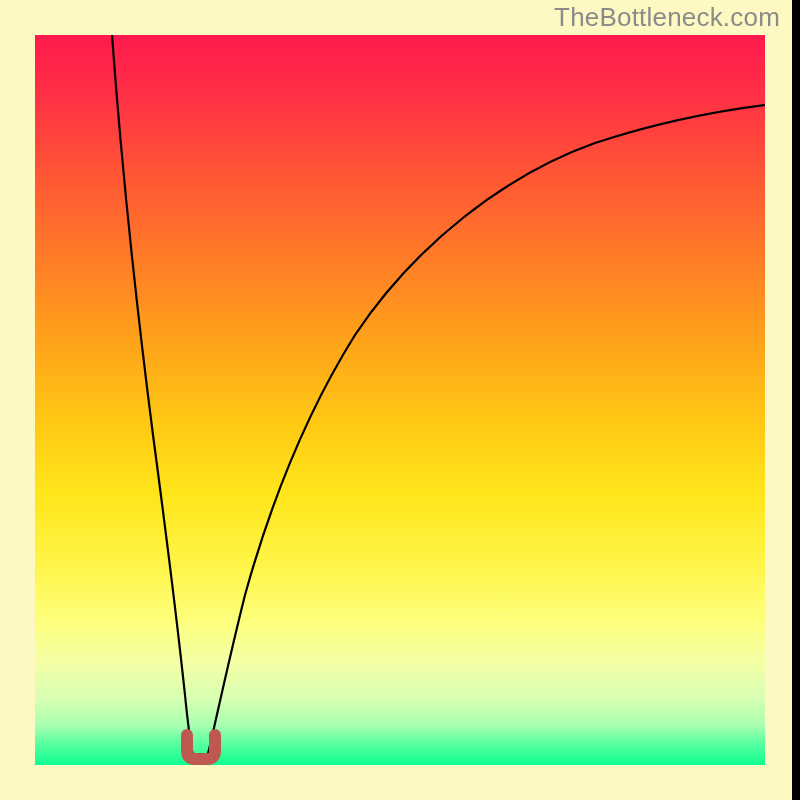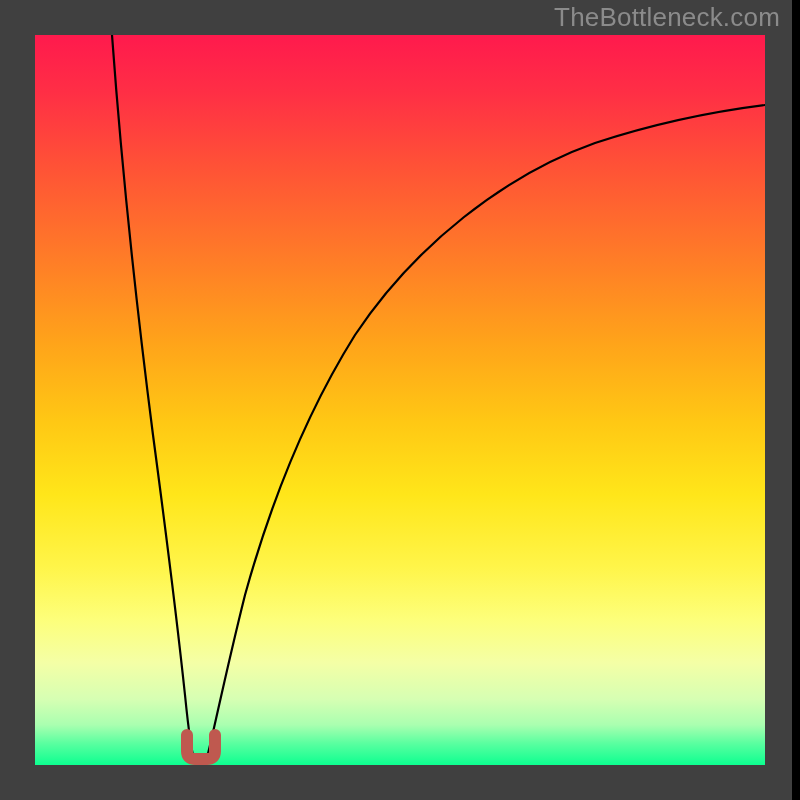--- a/index.html
+++ b/index.html
@@ -10,21 +10,21 @@
     background: #000;
     overflow: hidden;
     font-family: Arial, Helvetica, sans-serif;
   }
   .frame {
     position: absolute;
     left: 0;
     top: 0;
     width: 792px;
     height: 800px;
-    background: #404040;
+    background: #fef9c3;
   }
   .watermark {
     position: absolute;
     top: 2px;
     right: 12px;
     color: #8b8b8b;
     font-size: 26px;
     letter-spacing: 0.2px;
     font-weight: 400;
     z-index: 50;

